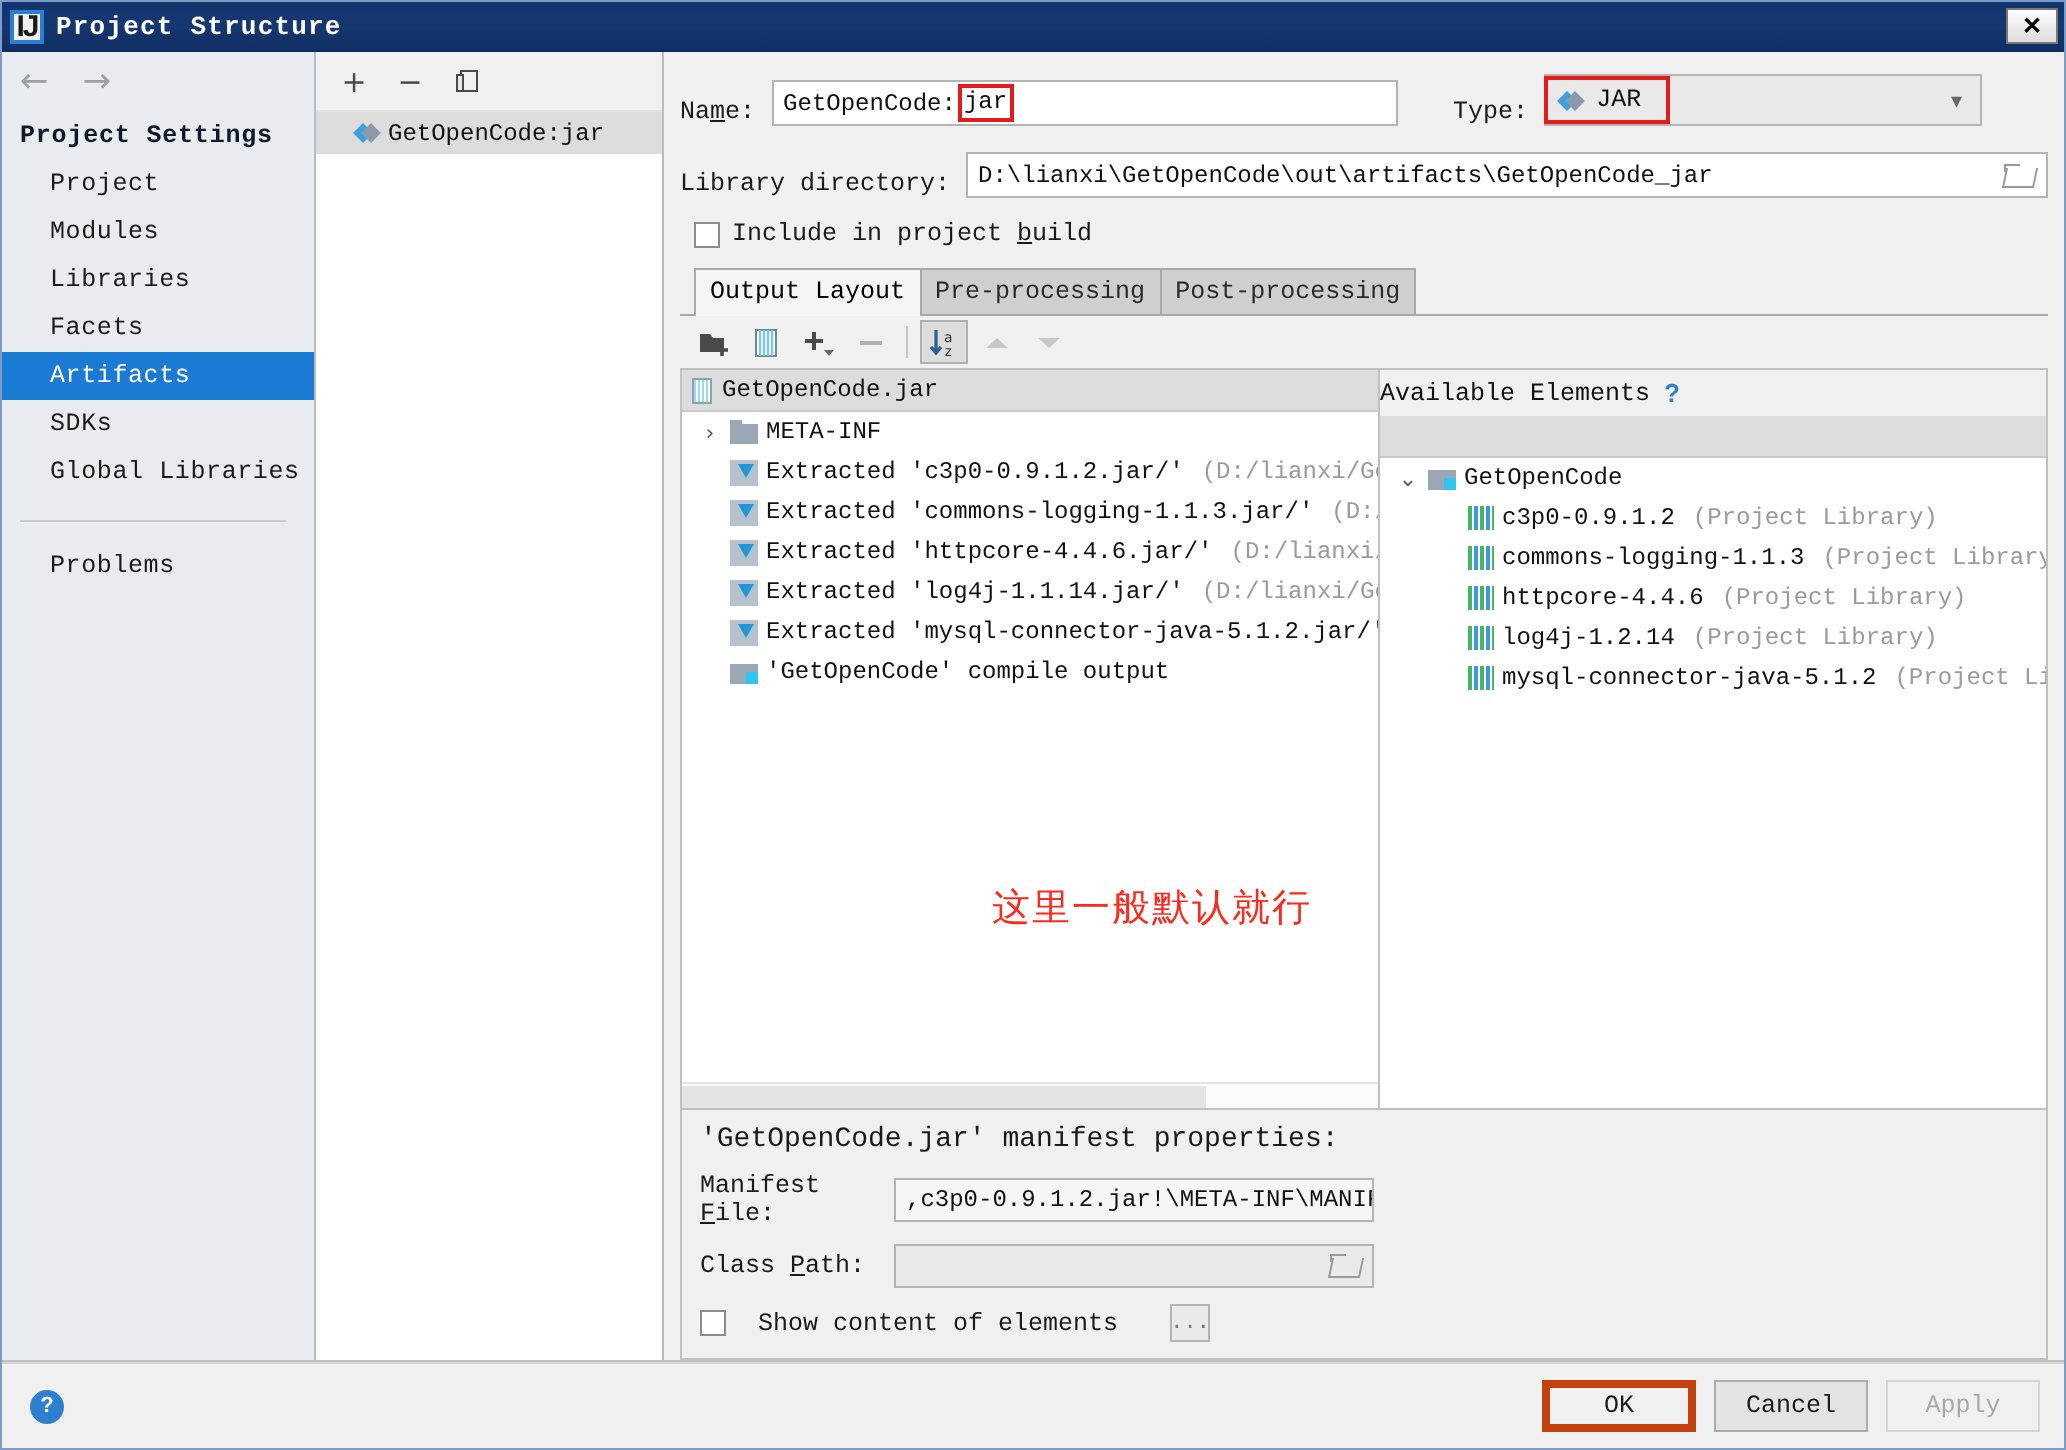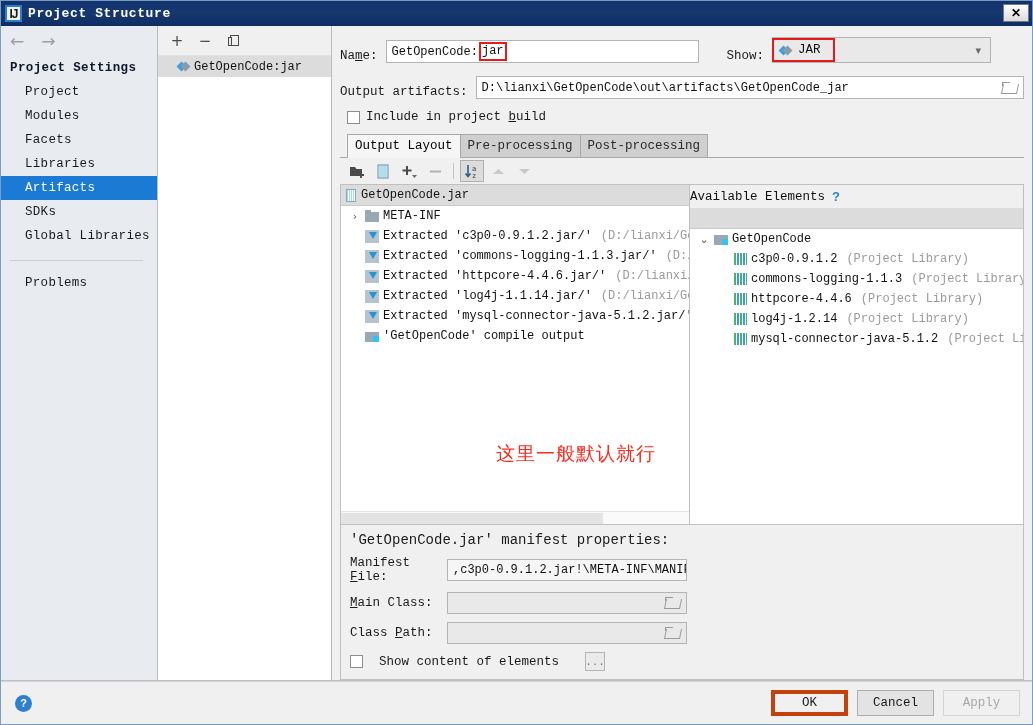--- a/index.html
+++ b/index.html
@@ -30,21 +30,21 @@
     align-items: center;
     padding: 0 2px 0 4px;
     position: relative;
   }
   .ij-icon {
     width: 17px; height: 17px;
     background: #f2f2f2;
     border: 2px solid #2a7fd4;
     display: flex; align-items: center; justify-content: center;
     font-family: "Liberation Sans", sans-serif;
-    font-size: 12px; font-weight: bold;
+    font-size: 15px; font-weight: bold;
     color: #1a1a1a;
     letter-spacing: -1px;
     flex: 0 0 auto;
   }
   #title-text {
     color: #ffffff;
     font-size: 13px;
     font-weight: bold;
     margin-left: 6px;
     letter-spacing: 0.6px;
@@ -633,22 +633,22 @@
 
     <div id="sidebar">
       <div id="nav-arrows">
         <span class="nav-arrow">←</span>
         <span class="nav-arrow">→</span>
       </div>
 
       <div class="side-group">Project Settings</div>
       <div class="side-item">Project</div>
       <div class="side-item">Modules</div>
+      <div class="side-item">Libraries</div>
       <div class="side-item">Facets</div>
-      <div class="side-item">Libraries</div>
       <div class="side-item selected">Artifacts</div>
 
       <div class="side-item">SDKs</div>
       <div class="side-item">Global Libraries</div>
 
       <div class="side-sep"></div>
       <div class="side-item">Problems</div>
     </div>
 
     <div id="artifacts-col">
@@ -673,32 +673,32 @@
       <div class="row" id="name-row">
         <span class="field-label">Na<span class="ul">m</span>e:</span>
         <div class="textinput" id="name-input">
           <span>GetOpenCode:</span>
             <span class="redbox">jar</span>
           <svg id="red-arrow" width="40" height="30" viewBox="0 0 40 30">
             <path d="M34 27 L10 6 L12 13 L5 11 Z" fill="#f21f14"></path>
             <path d="M34 27 L14 9" stroke="#f21f14" stroke-width="5" stroke-linecap="round"></path>
           </svg>
         </div>
-        <span class="field-label" id="type-label">Show:</span>
+        <span class="field-label" id="type-label">Type:</span>
         <div id="type-combo">
           <div id="type-value-wrap">
             <span class="jar-diamond"></span>
             <span id="type-value">JAR</span>
           </div>
           <span class="chev">▾</span>
         </div>
       </div>
 
       <div class="row" id="outdir-row">
-        <span class="field-label">Output artifacts:</span>
+        <span class="field-label">Library directory:</span>
         <div class="textinput" id="outdir-input">
           <span>D:\lianxi\GetOpenCode\out\artifacts\GetOpenCode_jar</span>
           <span class="folder-ico"></span>
         </div>
       </div>
 
       <div class="row" id="include-row">
         <span class="cbox"></span>
         <span class="field-label">Include in project <span class="ul">b</span>uild</span>
       </div>
@@ -861,27 +861,20 @@
       <div id="manifest">
         <div id="manifest-title">'GetOpenCode.jar' manifest properties:</div>
 
         <div class="m-row">
           <span class="m-label">Manifest <span class="ul">F</span>ile:</span>
           <div class="textinput m-input" style="background:#f6f6f6">
             <span>,c3p0-0.9.1.2.jar!\META-INF\MANIFEST.MF</span>
           </div>
         </div>
 
-        <div class="m-row">
-          <span class="m-label"><span class="ul">M</span>ain Class:</span>
-          <div class="textinput disabled m-input">
-            <span></span>
-            <span class="folder-ico"></span>
-          </div>
-        </div>
 
         <div class="m-row">
           <span class="m-label">Class <span class="ul">P</span>ath:</span>
           <div class="textinput disabled m-input">
             <span></span>
             <span class="folder-ico"></span>
           </div>
         </div>
 
         <div id="showcontent-row">

